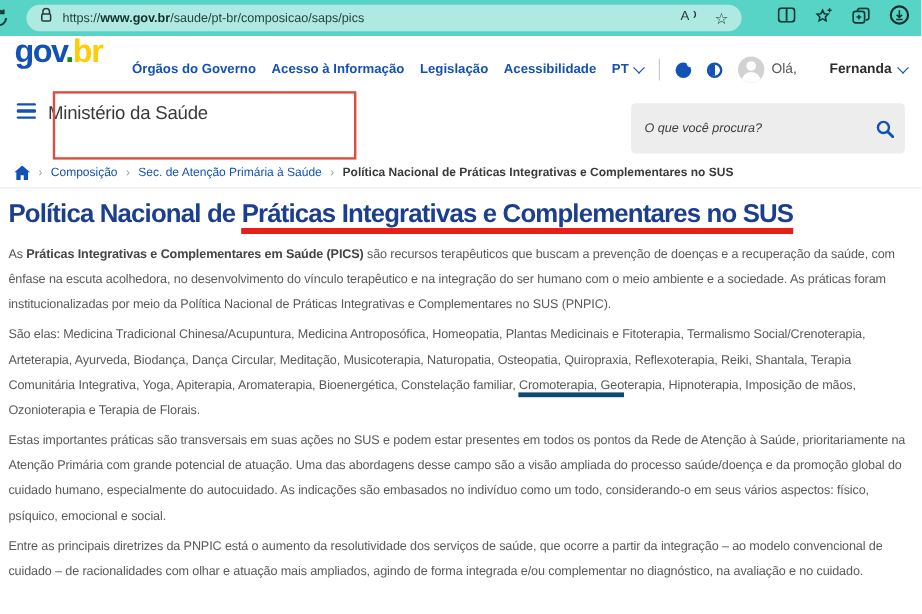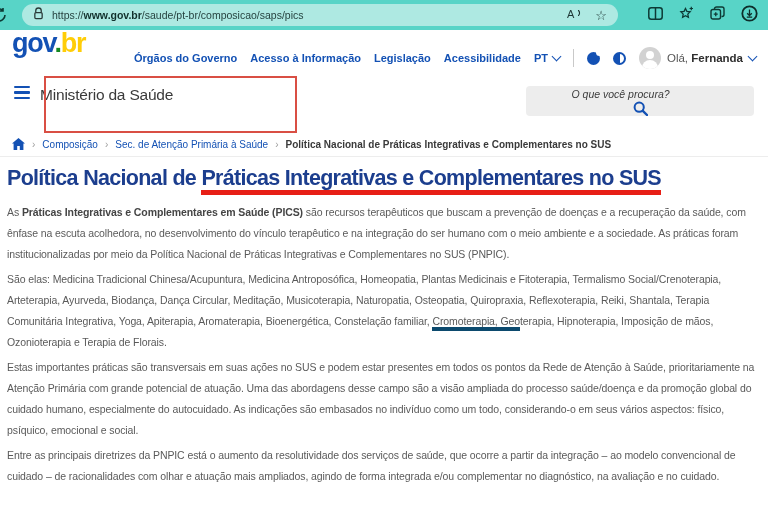--- a/index.html
+++ b/index.html
@@ -32,28 +32,28 @@
   .vsep{width:1px;height:18px;background:#c9c9c9;}
   .cookie{width:13px;height:13px;background:#1351B4;border-radius:50%;position:relative;}
   .cookie::after{content:"";position:absolute;top:-3px;right:-3px;width:7px;height:7px;background:#fff;border-radius:50%;}
   .contrast{width:13px;height:13px;border-radius:50%;border:2px solid #1351B4;
     background:linear-gradient(90deg,#1351B4 50%,#fff 50%);box-sizing:border-box;}
   .user{display:flex;align-items:center;gap:6px;cursor:pointer;}
   .avatar{width:22px;height:22px;background:#d2d2d2;border-radius:50%;position:relative;overflow:hidden;}
   .avatar::before{content:"";position:absolute;top:4px;left:7px;width:8px;height:8px;background:#fff;border-radius:50%;}
   .avatar::after{content:"";position:absolute;top:13px;left:3px;width:16px;height:16px;background:#fff;border-radius:50%;}
   .greet{font-size:11.5px;color:#555;}
-  .greet b{color:#2e2e2e;}
+  .greet b{color:#2e2e2e;margin-left:24px;}
   
   .org-row{height:46px;display:flex;align-items:flex-start;padding:0 14px;box-sizing:border-box;}
   .burger{display:flex;flex-direction:column;gap:3px;width:16px;cursor:pointer;}
   .burger span{height:2.4px;background:#1351B4;border-radius:1px;}
   .org-name{margin-left:10px;font-size:15.5px;color:#3a3a3a;letter-spacing:-0.2px;}
-  .search-box{margin-left:auto;width:228px;height:30px;background:#ededed;border-radius:4px;
-    display:flex;align-items:center;padding:0 9px;box-sizing:border-box;flex-direction:column;}
+  .search-box{margin-left:auto;width:228px;height:42px;background:#ededed;border-radius:4px;
+    display:flex;align-items:center;padding:0 9px;box-sizing:border-box;}
   .search-box input{flex:1;border:0;background:transparent;outline:0;font-family:inherit;
     font-size:10.5px;font-style:italic;color:#333;min-width:0;}
   .search-box input::placeholder{color:#3c3c3c;font-style:italic;opacity:1;}
   .search-btn{background:none;border:0;padding:0;cursor:pointer;display:flex;align-items:center;}
   
   .breadcrumb{display:flex;align-items:center;gap:7px;padding:6px 12px;border-bottom:1px solid #ededed;font-size:10px;}
   .crumb-link{color:#1351B4;text-decoration:none;white-space:nowrap;}
   .crumb-sep{color:#9e9e9e;}
   .crumb-current{color:#3a3a3a;font-weight:bold;white-space:nowrap;overflow:hidden;text-overflow:ellipsis;}
   

